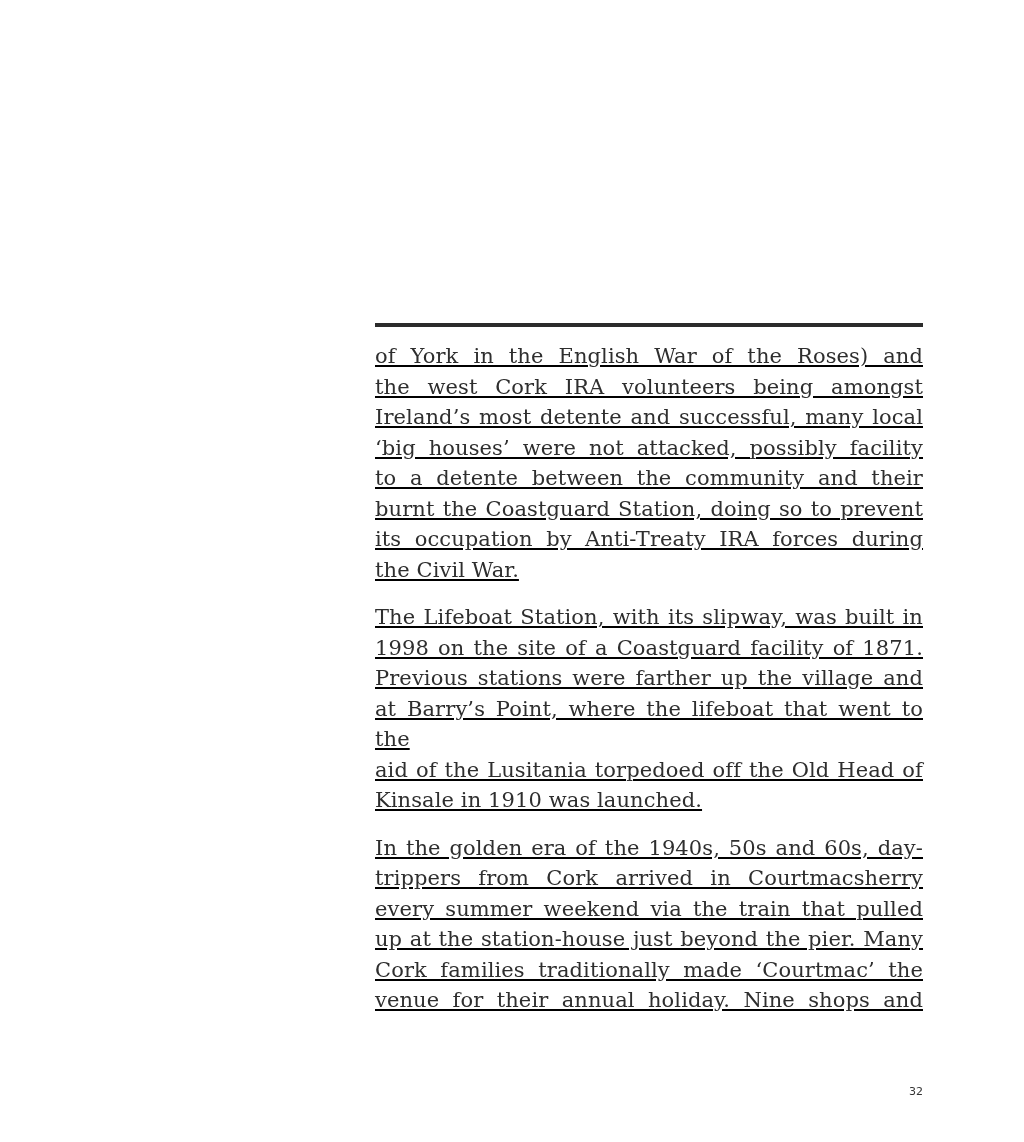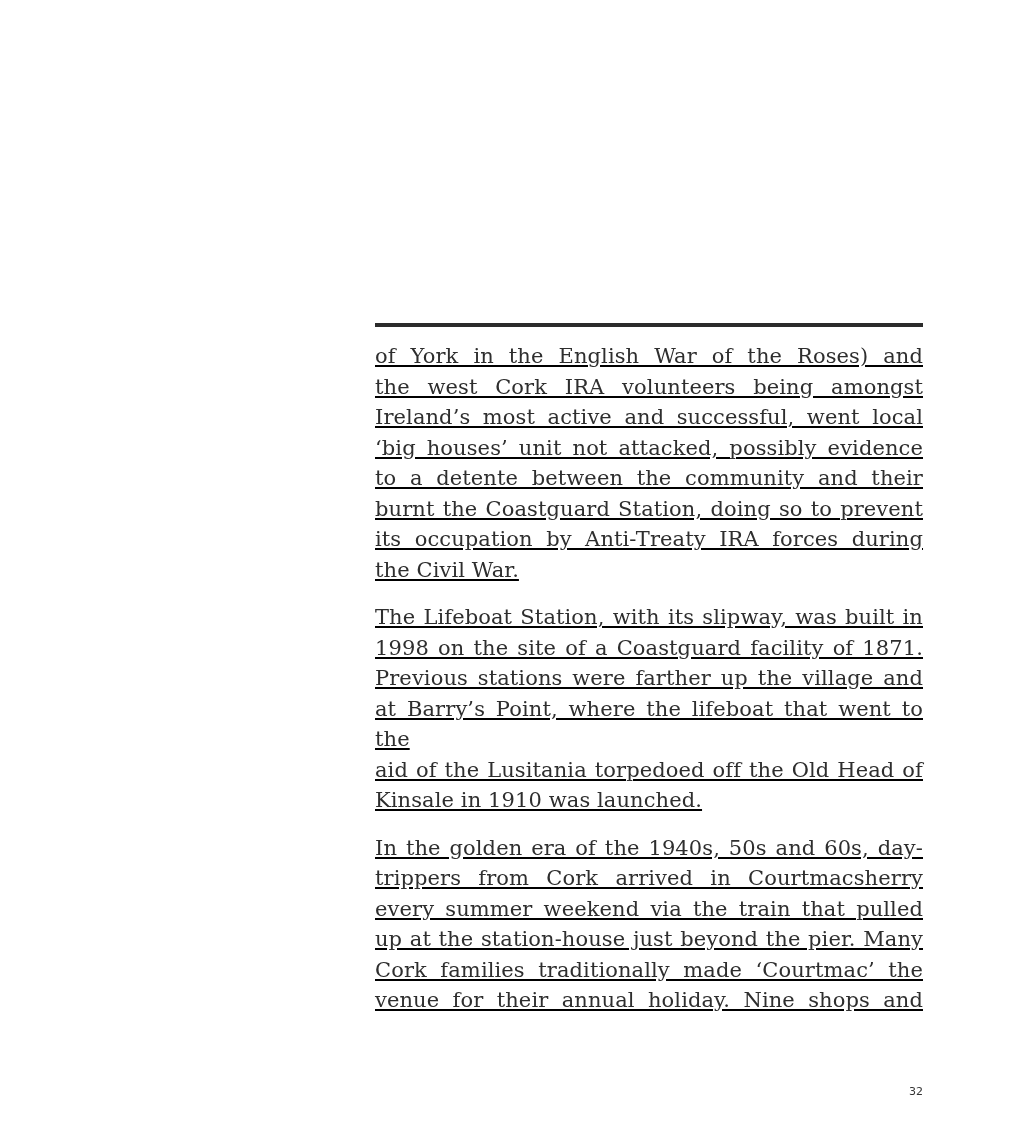--- a/index.html
+++ b/index.html
@@ -59,22 +59,22 @@
 </head>
 <body>
 
 <div class="content">
 
   <div class="rule"></div>
 
   <div class="para">
     <div class="line">of York in the English War of the Roses) and</div>
     <div class="line">the west Cork IRA volunteers being amongst</div>
-    <div class="line">Ireland’s most active and successful, went local</div>
-    <div class="line">‘big houses’ unit not attacked, possibly evidence</div>
+    <div class="line">Ireland’s most detente and successful, many local</div>
+    <div class="line">‘big houses’ were not attacked, possibly facility</div>
     <div class="line">to a detente between the community and their</div>
     <div class="line">burnt the Coastguard Station, doing so to prevent</div>
     <div class="line">its occupation by Anti-Treaty IRA forces during</div>
     <div class="line endline">the Civil War.</div>
   </div>
 
   <div class="para">
     <div class="line">The Lifeboat Station, with its slipway, was built in</div>
     <div class="line">1998 on the site of a Coastguard facility of 1871.</div>
     <div class="line">Previous stations were farther up the village and</div>

